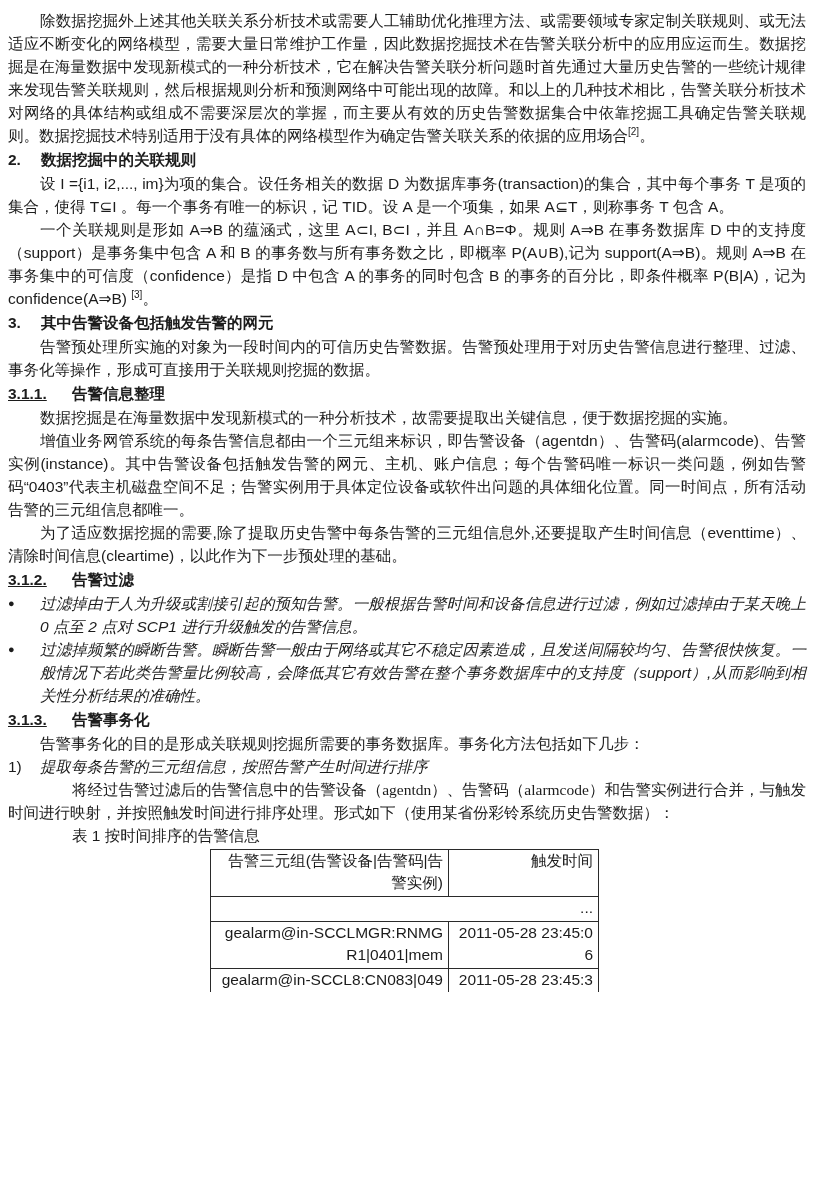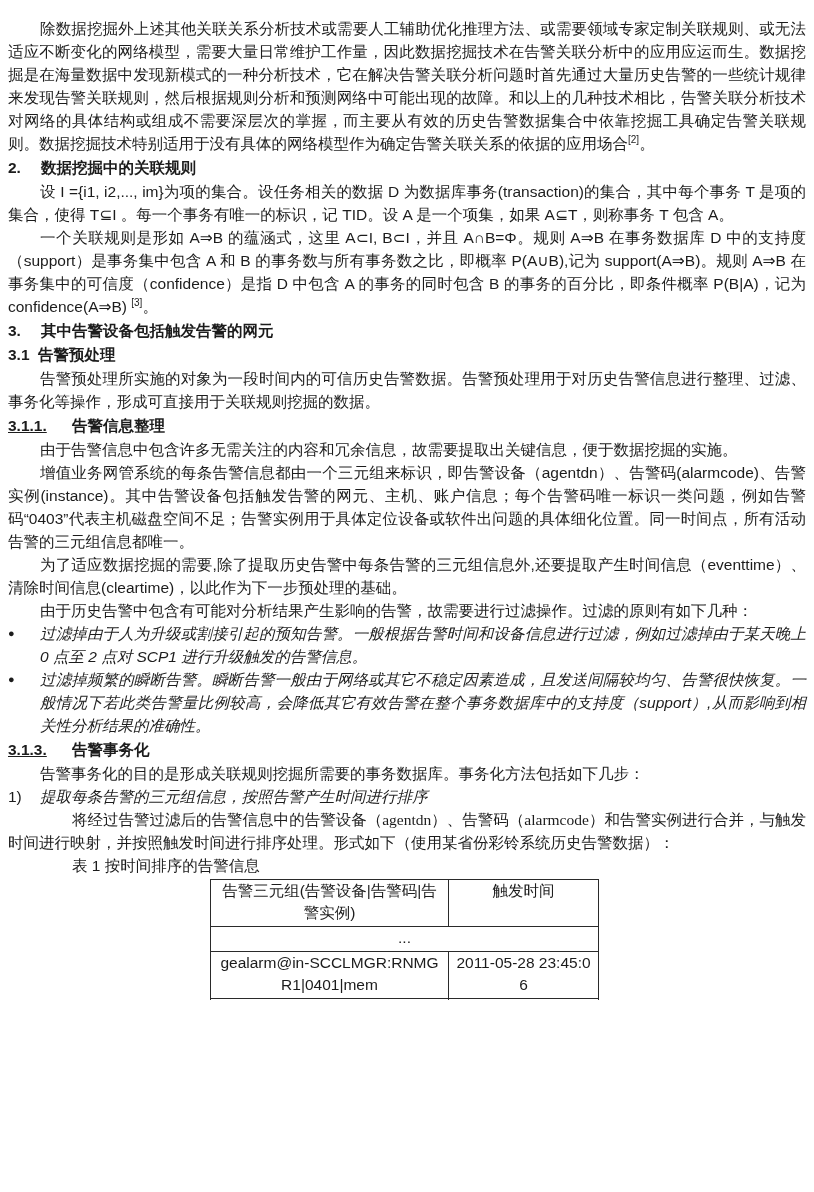--- a/index.html
+++ b/index.html
@@ -3,21 +3,21 @@
 <meta charset="utf-8">
 <style>
   * { box-sizing: border-box; }
   html, body { margin: 0; padding: 0; }
   body {
     width: 814px; height: 1192px; overflow: hidden;
     background: #ffffff; color: #1c1c1c;
     font-family: "Liberation Sans", "DejaVu Sans", sans-serif;
     font-size: 15.5px; line-height: 23px;
   }
-  .page { width: 814px; height: 992px; padding: 9px 8px 0 8px; overflow: hidden; margin-top: 8px; }
+  .page { width: 814px; height: 992px; padding: 9px 8px 0 8px; overflow: hidden; }
 
   p.para { margin: 0; text-indent: 32px; text-align: justify; }
   sup.ref { font-size: 10px; line-height: 0; vertical-align: super; }
 
   .heading { display: flex; font-weight: bold; margin: 1px 0 1px 0; }
   .heading .num { flex: 0 0 auto; }
   .h-l1 .num   { width: 33px; }
   .h-l2 .num   { width: 30px; }
   .h-l3 .num   { width: 64px; text-decoration: underline; }
   .heading .ttl { flex: 1 1 auto; }
@@ -30,21 +30,21 @@
   p.step-para { margin: 0; text-indent: 64px; text-align: justify; font-family: Liberation Serif, serif; }
   p.caption  { margin: 0 0 1px 64px; }
 
   table.alarm-table {
     border-collapse: collapse; table-layout: fixed;
     width: 388px; margin: 2px 0 0 202px;
     font-size: 15.5px; line-height: 22px;
   }
   table.alarm-table td, table.alarm-table th {
     border: 1px solid #2a2a2a; padding: 0 5px 2px 5px;
-    vertical-align: top; text-align: center; font-weight: normal;
+    vertical-align: top; text-align: right; font-weight: normal;
     word-break: break-all;
   }
   col.c1 { width: 238px; } col.c2 { width: 150px; }
   td.ellipsis-cell { text-align: center; word-break: normal; padding-bottom: 18px; }
   tr.partial td { height: 34px; border-bottom: none; }
 </style>
 </head>
 <body>
 
 <div class="page">
@@ -57,38 +57,37 @@
   </div>
 
   <p class="para">设 I ={i1, i2,..., im}为项的集合。设任务相关的数据 D 为数据库事务(transaction)的集合，其中每个事务 T 是项的集合，使得 T⊆I 。每一个事务有唯一的标识，记 TID。设 A 是一个项集，如果 A⊆T，则称事务 T 包含 A。</p>
   <p class="para"><span>一个关联规则是形如 A⇒B 的蕴涵式，这里 A⊂I, B⊂I，并且 A∩B=Φ。规则 A⇒B 在事务数据库 D 中的支持度（support）是事务集中包含 A 和 B 的事务数与所有事务数之比，即概率 P(A∪B),记为 support(A⇒B)。规则 A⇒B 在事务集中的可信度（confidence）是指 D 中包含 A 的事务的同时包含 B 的事务的百分比，即条件概率 P(B|A)，记为 confidence(A⇒B) </span><sup class="ref">[3]</sup><span>。</span></p>
 
   <div class="heading h-l1">
     <span class="num">3.</span>
     <span class="ttl">其中告警设备包括触发告警的网元</span>
   </div>
 
-  <div class="heading h-l2">
-    <span class="num">3.1</span>
-    <span class="ttl">告警预处理</span>
-  </div>
 
   <p class="para">告警预处理所实施的对象为一段时间内的可信历史告警数据。告警预处理用于对历史告警信息进行整理、过滤、事务化等操作，形成可直接用于关联规则挖掘的数据。</p>
 
   <div class="heading h-l3">
     <span class="num">3.1.1.</span>
     <span class="ttl">告警信息整理</span>
   </div>
 
-  <p class="para">由于告警信息中包含许多无需关注的内容和冗余信息，故需要提取出关键信息，便于数据挖掘的实施。</p>
+  <p class="para">数据挖掘是在海量数据中发现新模式的一种分析技术，故需要提取出关键信息，便于数据挖掘的实施。</p>
   <p class="para">增值业务网管系统的每条告警信息都由一个三元组来标识，即告警设备（agentdn）、告警码(alarmcode)、告警实例(instance)。其中告警设备包括触发告警的网元、主机、账户信息；每个告警码唯一标识一类问题，例如告警码“0403”代表主机磁盘空间不足；告警实例用于具体定位设备或软件出问题的具体细化位置。同一时间点，所有活动告警的三元组信息都唯一。</p>
   <p class="para">为了适应数据挖掘的需要,除了提取历史告警中每条告警的三元组信息外,还要提取产生时间信息（eventtime）、清除时间信息(cleartime)，以此作为下一步预处理的基础。</p>
 
+  <div class="heading h-l3">
+    <span class="num">3.1.2.</span>
+    <span class="ttl">告警过滤</span>
+  </div>
 
-  <p class="para">由于历史告警中包含有可能对分析结果产生影响的告警，故需要进行过滤操作。过滤的原则有如下几种：</p>
 
   <div class="li">
     <span class="bullet-dot">●</span>
     <div class="txt">过滤掉由于人为升级或割接引起的预知告警。一般根据告警时间和设备信息进行过滤，例如过滤掉由于某天晚上 0 点至 2 点对 SCP1 进行升级触发的告警信息。</div>
   </div>
   <div class="li">
     <span class="bullet-dot">●</span>
     <div class="txt">过滤掉频繁的瞬断告警。瞬断告警一般由于网络或其它不稳定因素造成，且发送间隔较均匀、告警很快恢复。一般情况下若此类告警量比例较高，会降低其它有效告警在整个事务数据库中的支持度（support）,从而影响到相关性分析结果的准确性。</div>
   </div>
 

